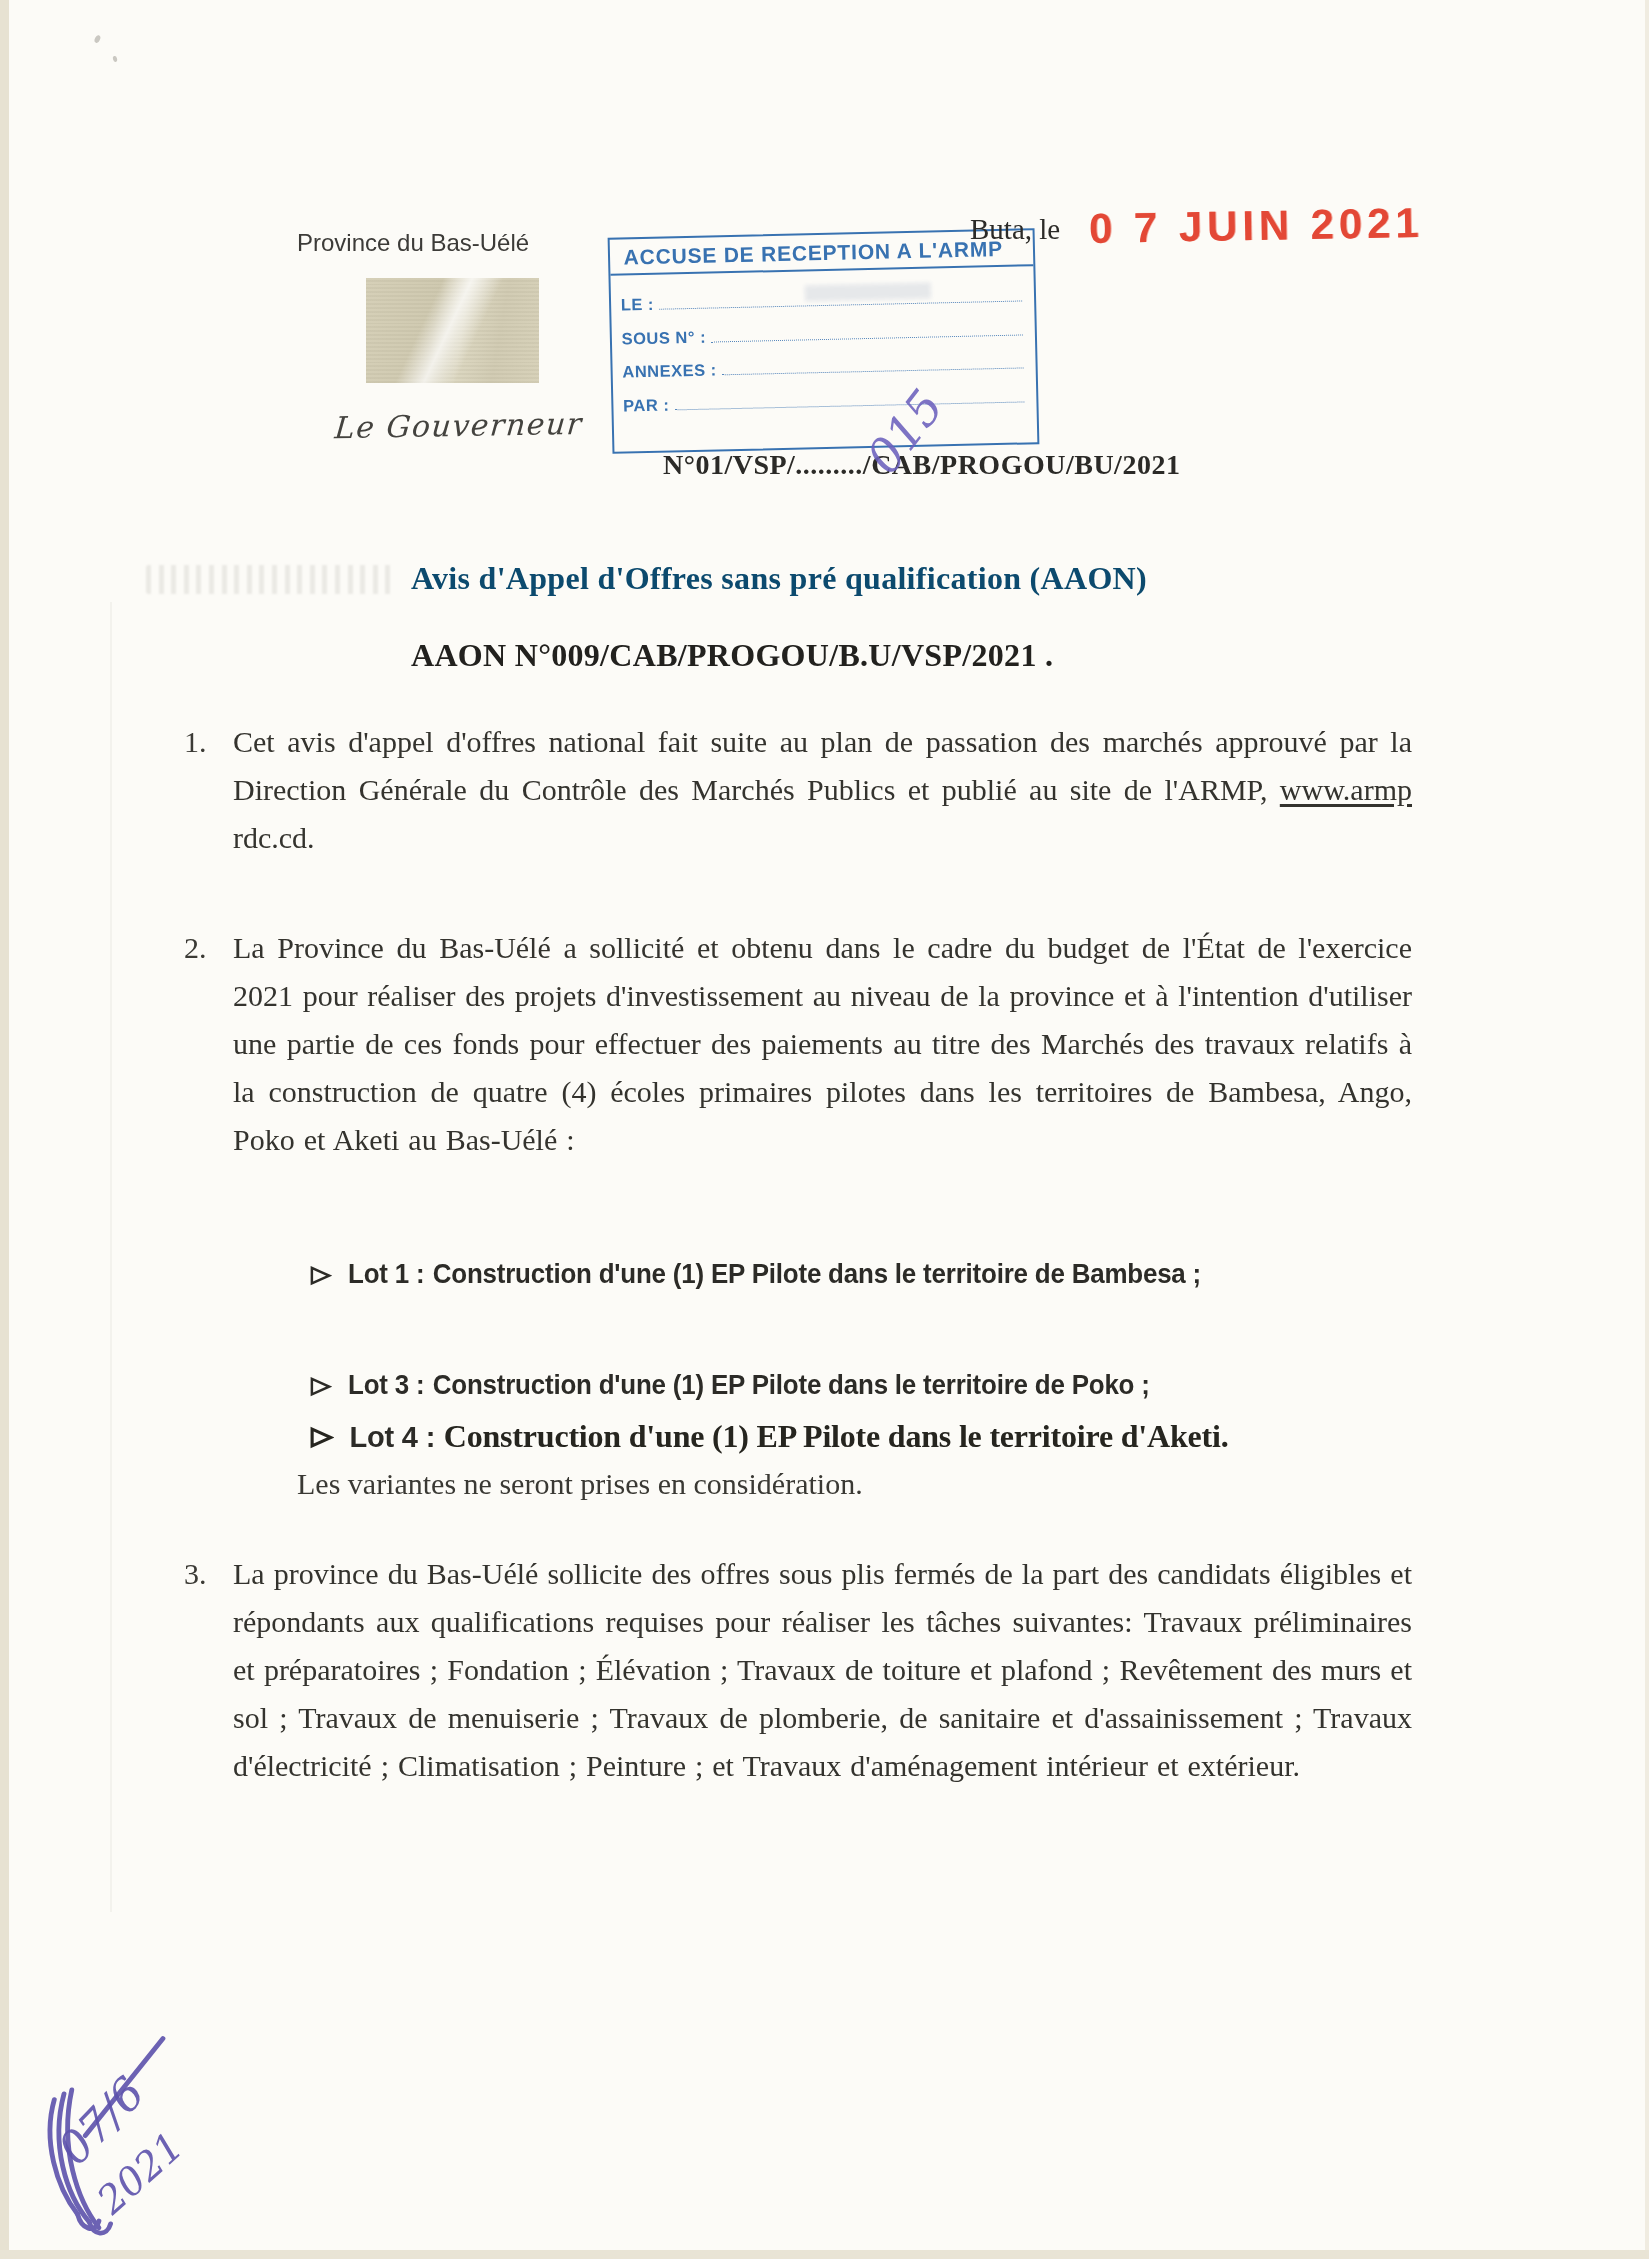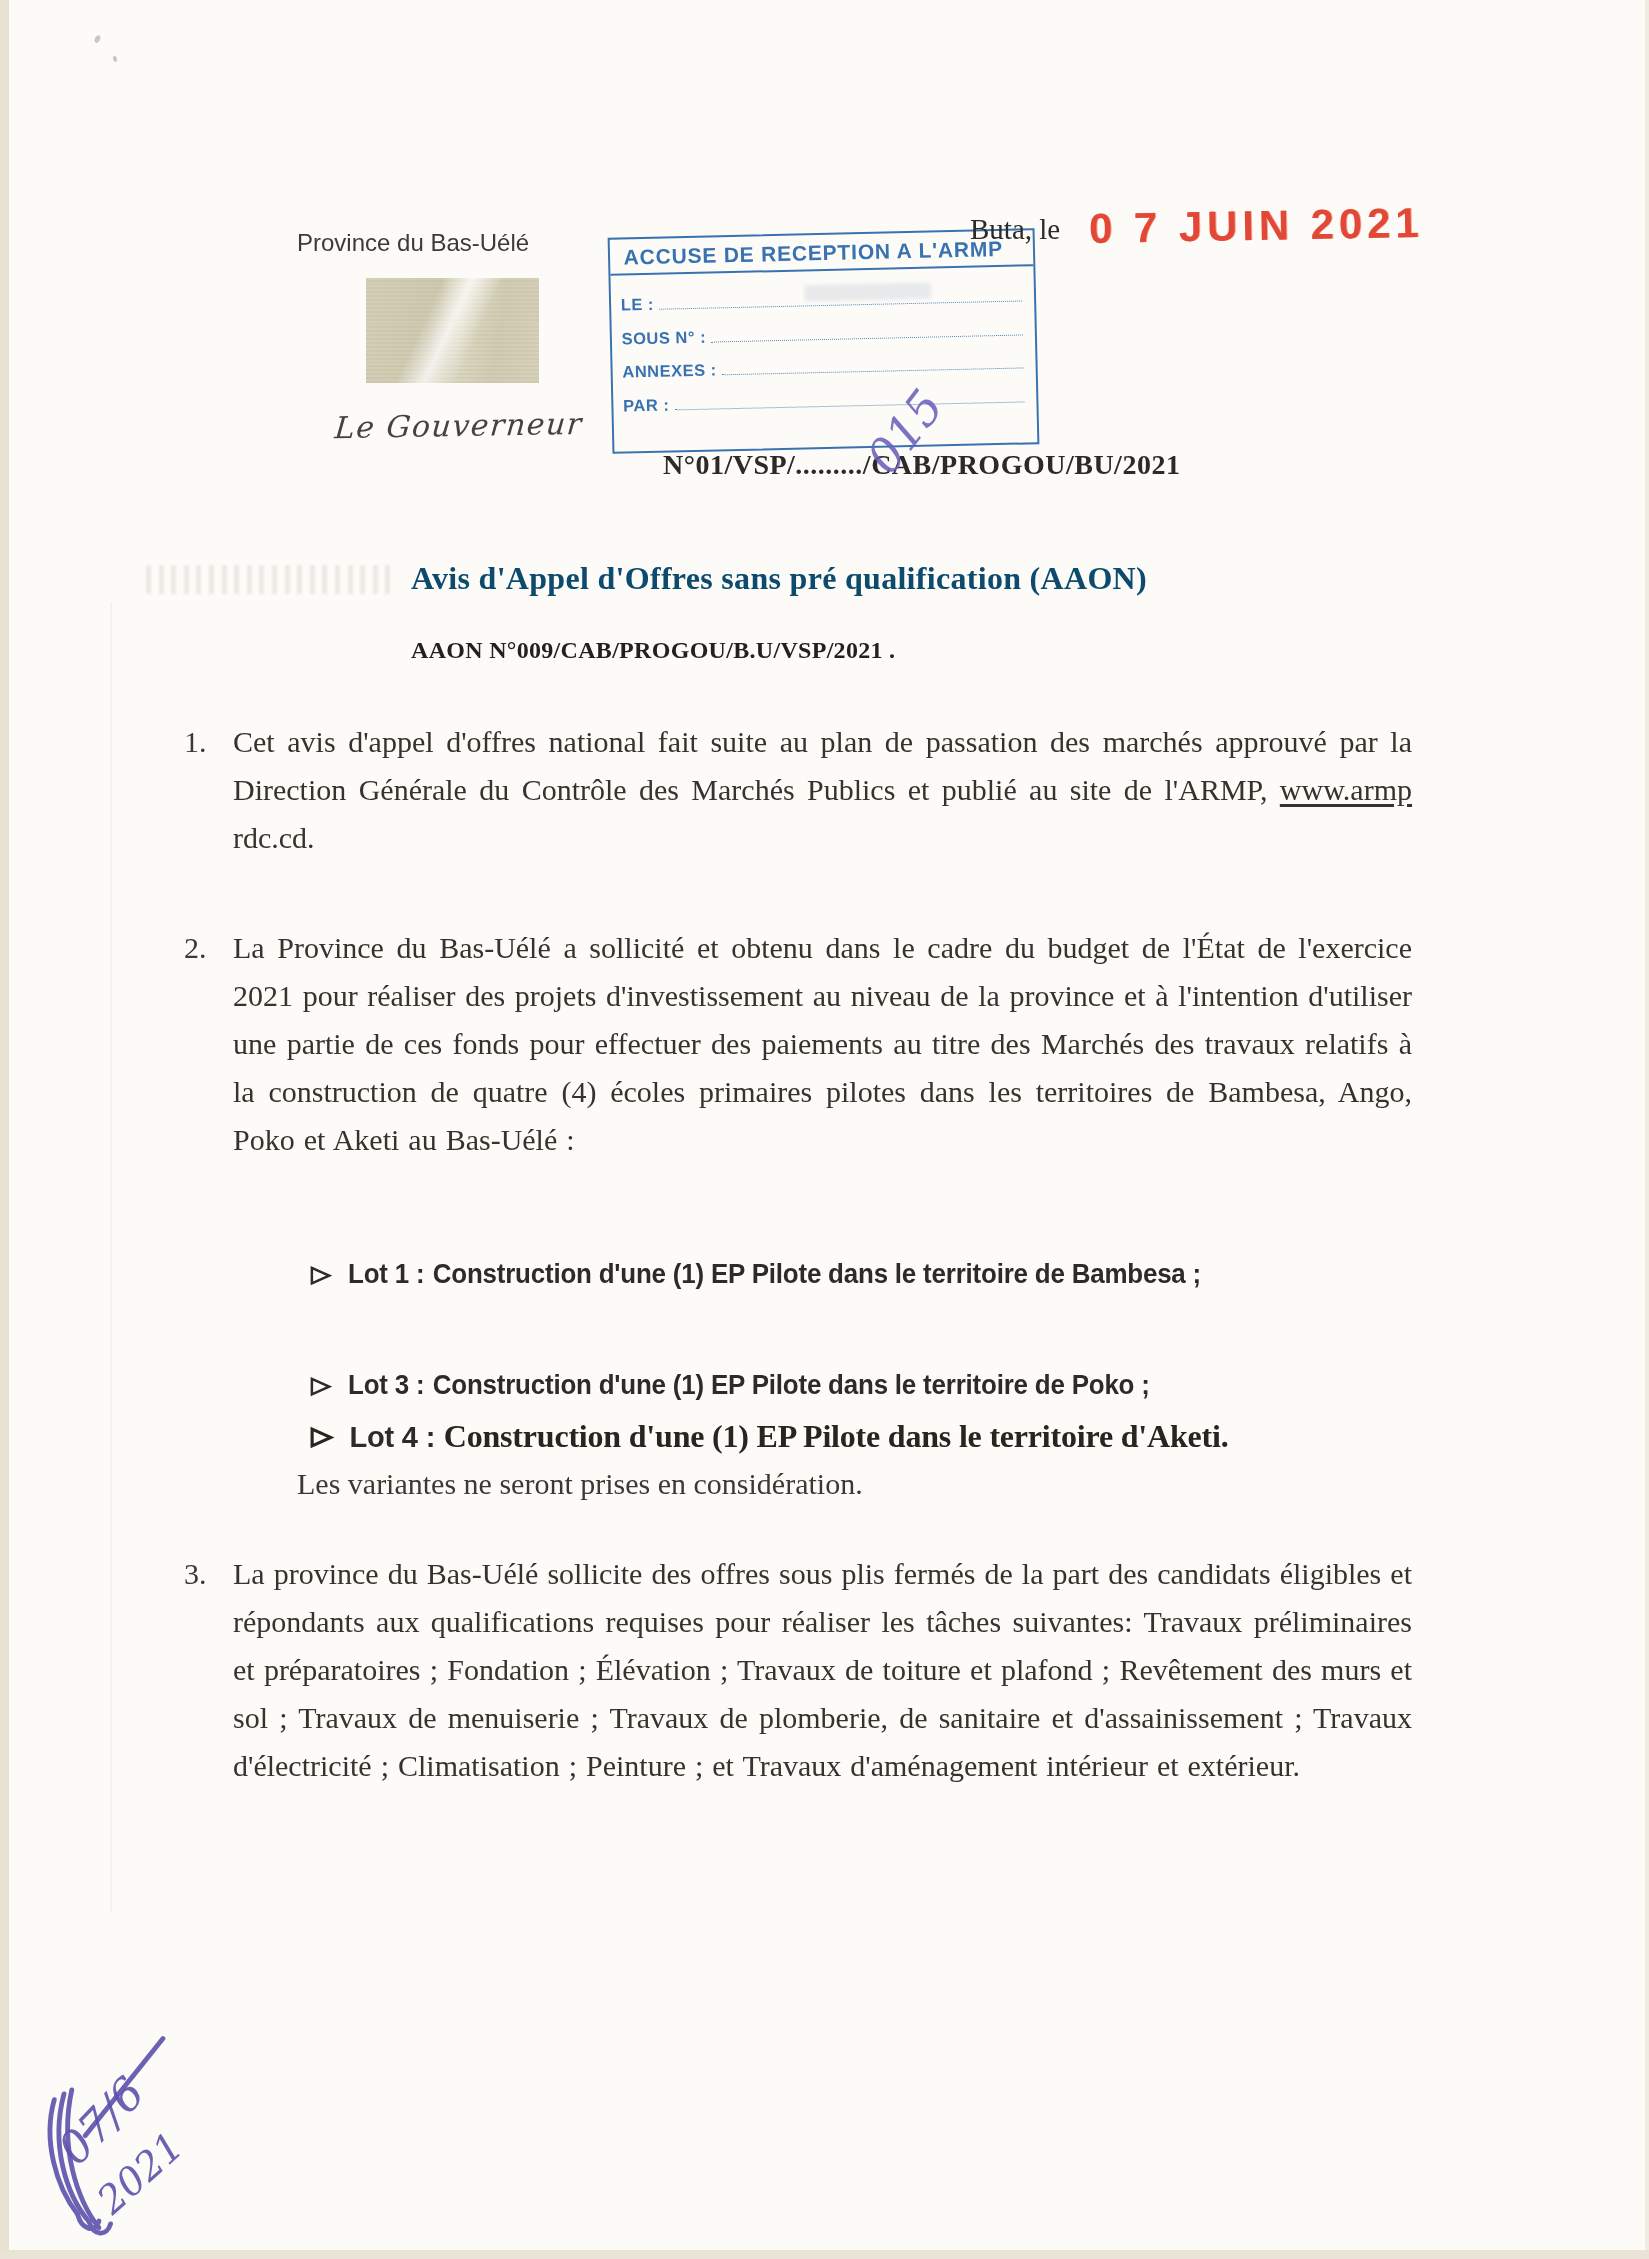--- a/index.html
+++ b/index.html
@@ -66,21 +66,21 @@
     color:#6c61bd;transform:rotate(-52deg);opacity:.88;
   }
 
   
   .ghost{
     position:absolute;left:146px;top:565px;width:247px;height:29px;opacity:.25;filter:blur(1.2px);
     background:repeating-linear-gradient(90deg, rgba(110,108,96,.5) 0 4.9px, transparent 4.9px 12.6px);
     border-radius:2.9px;
   }
   .doc-title{position:absolute;left:411px;top:560px;font-weight:bold;font-size:32px;letter-spacing:0.3px;color:#0c4a6e;}
-  .doc-subtitle{position:absolute;left:411px;top:637px;font-weight:bold;font-size:24px;letter-spacing:0.3px;color:#22211e;}
+  .doc-subtitle{position:absolute;left:411px;top:637px;font-weight:bold;font-size:32px;letter-spacing:0.3px;color:#22211e;}
 
   
   .para{position:absolute;left:184px;width:1228px;display:flex;}
   .p1{top:718px;} .p2{top:924px;} .p3{top:1550px;}
   .pnum{width:49px;flex:none;font-size:30px;line-height:48px;color:#3b3a35;}
   .ptext{flex:1;font-size:30px;line-height:48px;text-align:justify;text-align-last:left;color:#34332e;word-spacing:1.5px;}
   .armp-link{text-decoration:underline;text-underline-offset:3.9px;}
 
   
   .lots{position:absolute;left:309px;top:1259px;width:1252px;height:223px;}

